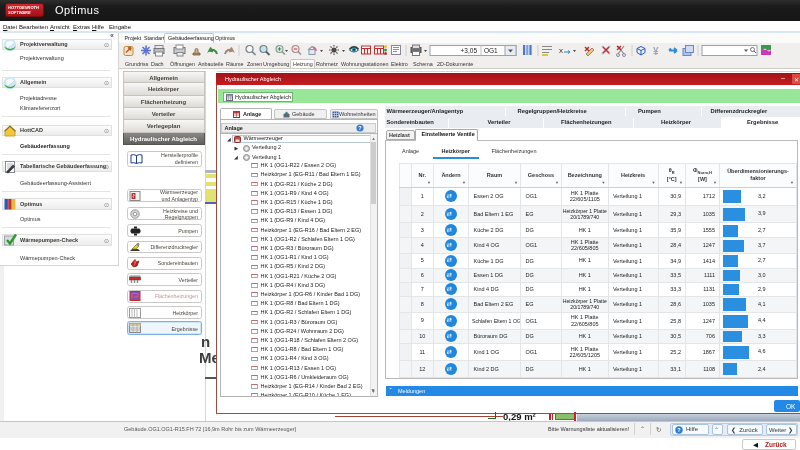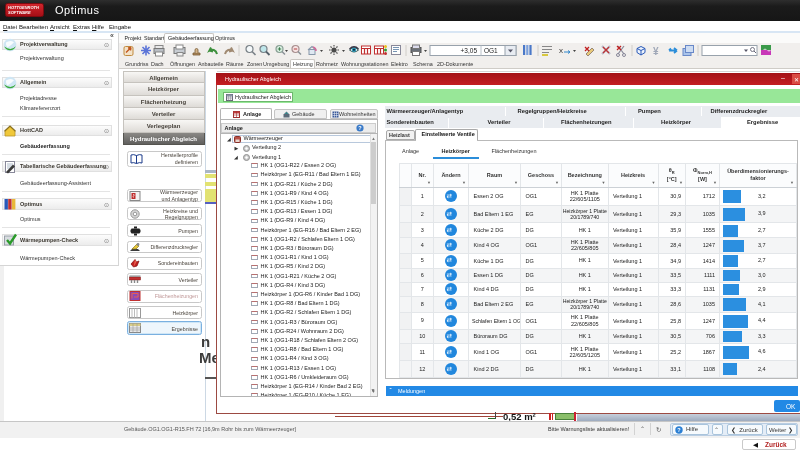--- a/index.html
+++ b/index.html
@@ -818,21 +818,21 @@
   </div>
 
 <div class="a" style="left:385.5px;top:385.6px;width:412px;height:10px;background:#2289e5;"></div>
 <div class="a tx" style="left:389.5px;top:386.5px;font-size:6px;color:#fff;font-weight:bold;">ˆ</div>
 <div class="a tx" style="left:398px;top:388px;font-size:5.5px;color:#fff;">Meldungen</div>
 <div class="a" style="left:773.5px;top:400px;width:26.5px;height:11.5px;background:#2289e5;border-radius:2px;"></div>
 <div class="a tx" style="left:786px;top:402.5px;font-size:6.5px;color:#fff;">OK</div>
 <div class="a tx" style="left:370.5px;top:387px;font-size:5px;color:#666;">▼</div>
 
 <div class="a" style="left:335px;top:415.5px;width:168px;height:1.2px;background:#a04438;"></div>
-<div class="a tx" style="left:503px;top:410.5px;font-size:9.5px;font-weight:bold;color:#151515;">0,52 m²</div>
+<div class="a tx" style="left:503px;top:410.5px;font-size:9.5px;font-weight:bold;color:#151515;">0,29 m²</div>
 <div class="a" style="left:488px;top:412px;width:8px;height:7px;border-bottom:1.5px solid #2a6a2a;border-right:1.5px solid #444;"></div>
 <div class="a" style="left:549px;top:412.5px;width:1.6px;height:7.5px;background:#c22;"></div>
 <div class="a" style="left:551.8px;top:412.5px;width:1.6px;height:7.5px;background:#c22;"></div>
 <div class="a" style="left:554.5px;top:412.5px;width:21px;height:7.5px;background:#8abf6a;border:1px solid #47803a;"></div>
 <div class="a" style="left:573.5px;top:412px;width:2px;height:8.5px;background:#c23;"></div>
 <div class="a" style="left:576.5px;top:413.5px;width:223.5px;height:7.5px;background:linear-gradient(#c6cfdb,#9dabbf);"></div>
 
 <div class="a" style="left:0;top:421px;width:800px;height:16.5px;background:#f1f1f1;border-top:1px solid #c6c6c6;"></div>
 <div class="a tx" style="left:124px;top:426px;font-size:5.5px;color:#555;">Gebäude.OG1.OG1-R15.FH 72 [16,9m Rohr bis zum Wärmeerzeuger]</div>
 <div class="a tx" style="left:548px;top:425.5px;font-size:5.5px;color:#333;">Bitte Warnungsliste aktualisieren!</div>

